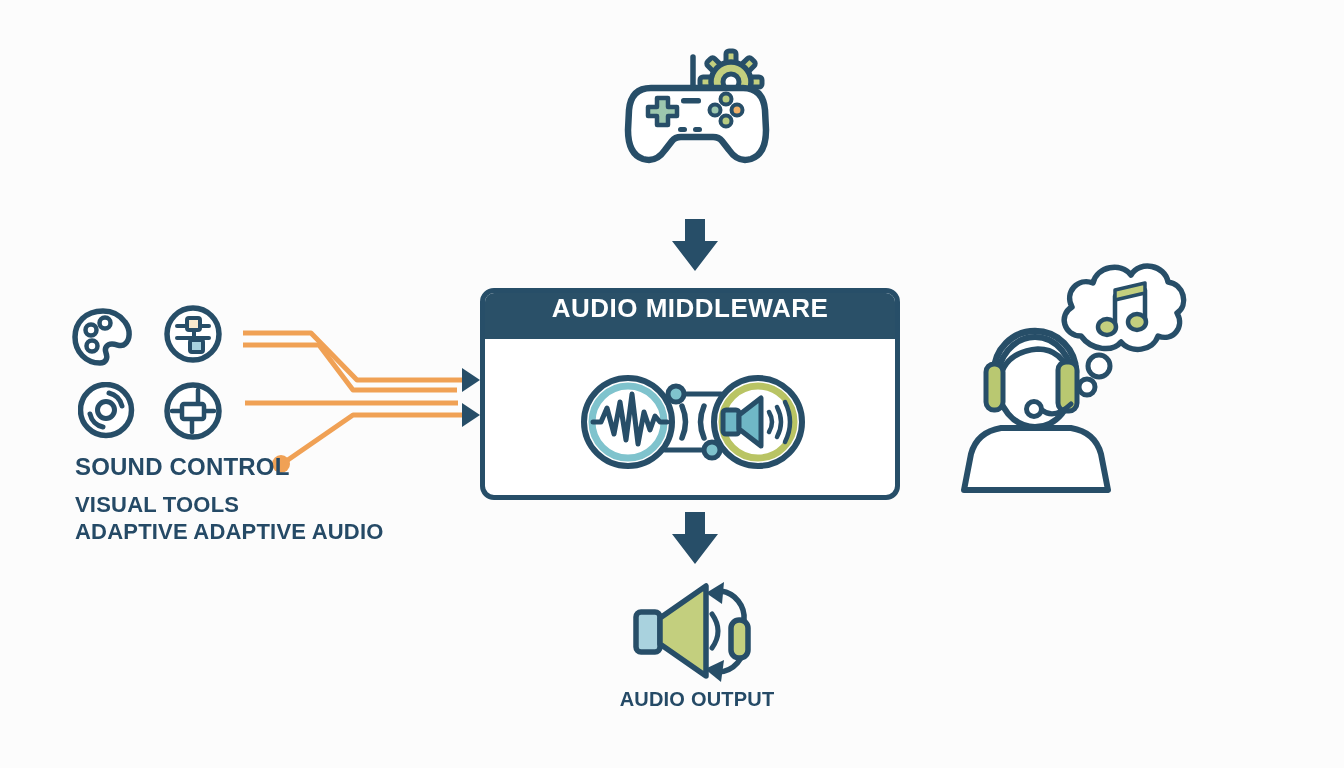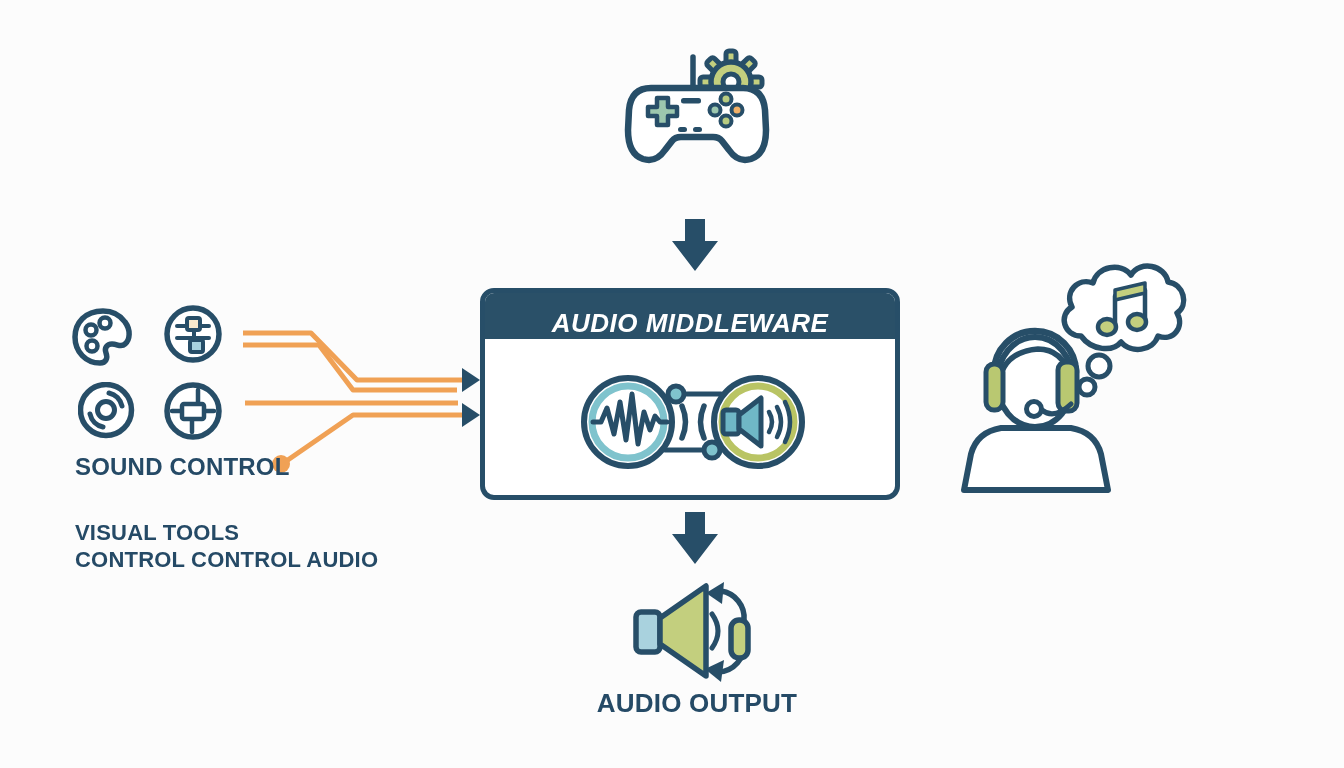--- a/index.html
+++ b/index.html
@@ -12,30 +12,30 @@
   html,body{width:1344px;height:768px;overflow:hidden;}
   body{background:var(--bg);font-family:"Liberation Sans",sans-serif;}
   .canvas{position:relative;width:1344px;height:768px;background:var(--bg);}
   .abs{position:absolute;}
   .label{
     position:absolute;font-weight:700;color:var(--text_navy);
     white-space:nowrap;letter-spacing:.2px;
   }
   .label.center{transform:translateX(-50%);}
   .ge-label{font-size:26px;}
-  .ao-label{font-size:26px;}
+  .ao-label{font-size:20px;}
   .sd-label{font-size:24px;}
-  .caption{font-size:22px;line-height:27px;margin-top:28px;}
+  .caption{font-size:22px;line-height:27px;}
   .mw-box{
     position:absolute;left:480px;top:288px;width:420px;height:212px;
     background:#fff;border:5px solid var(--navy);border-radius:14px;overflow:hidden;
   }
   .mw-header{
     height:46px;background:var(--header_navy);
-    display:flex;align-items:flex-end;justify-content:center;font-style:italic;
+    display:flex;align-items:flex-start;justify-content:center;
   }
   .mw-title{color:#ffffff;font-weight:700;font-size:26px;letter-spacing:.5px;}
   svg{display:block;}
   .st{stroke:var(--navy);fill:none;stroke-linecap:round;stroke-linejoin:round;}
   .fw{fill:#ffffff;}
 </style>
 </head>
 <body>
 
 <div class="canvas">
@@ -167,21 +167,21 @@
       <path d="M 47 139 L 118 90 H 227"></path>
     </g>
     <circle cx="46" cy="139" r="9" fill="var(--orange)"></circle>
     <polygon points="227,43 245,55 227,67" fill="var(--navy)"></polygon>
     <polygon points="227,78 245,90 227,102" fill="var(--navy)"></polygon>
   </svg>
 
   <div class="label sd-label" style="left:75px;top:453px;">SOUND CONTROL</div>
   <div class="label caption" style="left:75px;top:491px;">
     <div>VISUAL TOOLS</div>
-    <div>CONTROL CONTROL AUDIO</div>
+    <div>ADAPTIVE ADAPTIVE AUDIO</div>
   </div>
 
   <svg class="abs" style="left:950px;top:252px;" width="250" height="245" viewBox="0 0 250 245">
 
     <g>
       <path class="st fw" stroke-width="5.5" d="M 131 84 C 114 84 108 63 122 55 C 114 40 128 25 143 31 C 147 14 171 10 181 23 C 190 8 215 13 218 30 C 234 32 239 53 227 61 C 235 75 223 90 208 84 C 203 99 181 102 171 90 C 163 100 142 99 131 84 Z"></path>
 
       <path class="st" stroke-width="4.5" d="M 165 73 V 44 M 195 68 V 38"></path>
       <polygon points="165,38 195,31 195,41 165,48" fill="var(--olive_light)" stroke="var(--navy)" stroke-width="3.5" stroke-linejoin="round"></polygon>
       <ellipse cx="157" cy="75" rx="9" ry="8" fill="var(--olive_light)" stroke="var(--navy)" stroke-width="4.5"></ellipse>

